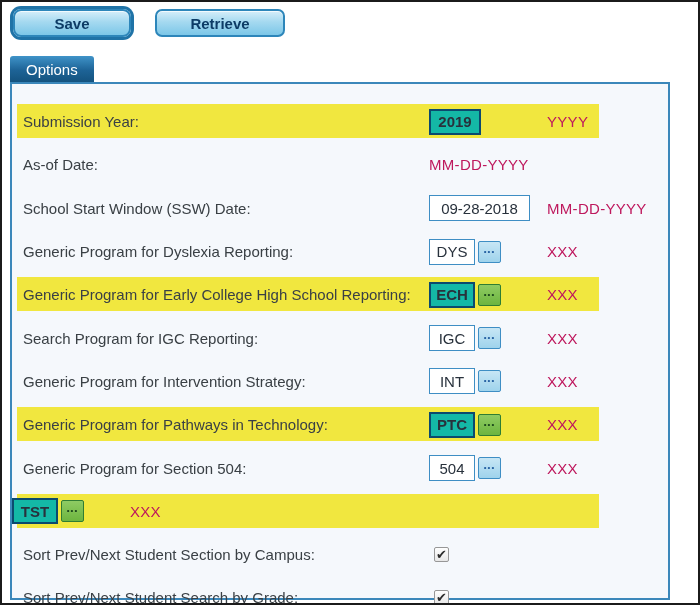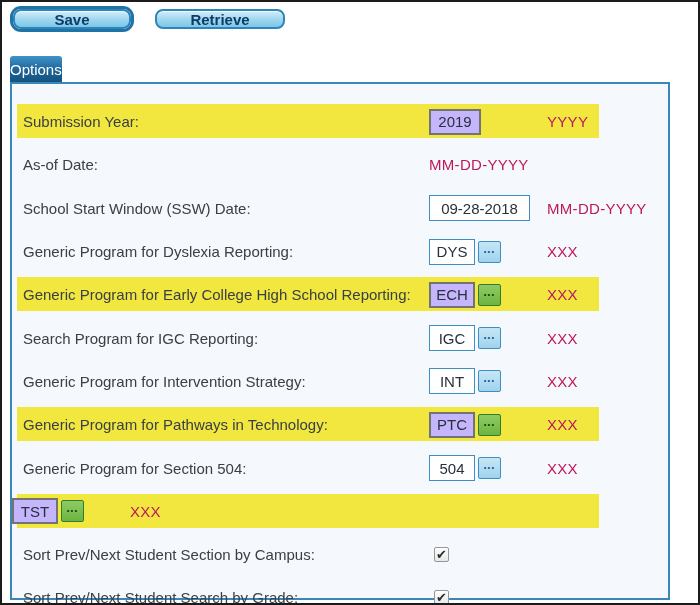--- a/index.html
+++ b/index.html
@@ -4,32 +4,32 @@
 <style>
   * { margin:0; padding:0; box-sizing:border-box; }
   html,body { background:#ffffff; }
   body { font-family:"Liberation Sans", sans-serif; }
   .screen {
     position:relative; width:700px; height:605px;
     border:2px solid #1b1b1b; background:#ffffff; overflow:hidden;
   }
   
   .btn {
-    position:absolute; top:7px; height:20px;
+    position:absolute; top:7px; height:28px;
     border:2px solid #2d86ba; border-radius:8px;
     background:linear-gradient(#d5eefa, #a5d9f0 45%, #7cc7e8);
     color:#0d3c66; font-weight:bold; font-size:15px;
     font-family:"Liberation Sans", sans-serif; cursor:pointer;
     box-shadow:inset 0 1px 0 rgba(255,255,255,.7);
   }
   .btn-save { left:11px; width:118px; box-shadow:0 0 0 3px #1f73a7, inset 0 1px 0 rgba(255,255,255,.7); }
-  .btn-retrieve { left:153px; width:130px; }
+  .btn-retrieve { left:153px; width:130px;border-radius:7px; }
   
   .tab {
-    position:absolute; left:8px; top:54px; height:26px; padding:0 0;
+    position:absolute; left:8px; top:54px; height:26px; padding:0 16px;
     background:linear-gradient(#3f93c8, #1d6396 55%, #14537f);
     color:#ffffff; font-size:15px; display:inline-flex; align-items:center;
     border-top-left-radius:3px; border-top-right-radius:3px; cursor:default;
   }
   
   .panel {
     position:absolute; left:8px; top:80px; width:660px; bottom:3px;
     border:2px solid #3b87ba; background:#f5f8fc;
   }
   .rows { padding-top:16px; }
@@ -44,21 +44,21 @@
   .hint { font-size:15px; color:#be185d; letter-spacing:.3px; }
   
   .txt {
     height:26px; border:1.5px solid #3e8ec4; background:#ffffff;
     font-family:"Liberation Sans", sans-serif; font-size:15px; color:#28313c;
     text-align:center; padding:0 2px;
   }
   .w-year { width:52px; }
   .w-date { width:101px; }
   .w-code { width:46px; }
-  .hl-input { background:#c4b5fd; border:2px solid #737373; }
+  .hl-input { background:#14b8a6; border:2px solid #0c4a6e;font-weight:bold; }
   
   .dots {
     width:23px; height:22px; border:1.5px solid #3e8ec4; border-radius:2px;
     background:linear-gradient(#c7e6f5, #9fd3ec); cursor:pointer;
     display:flex; align-items:center; justify-content:center; padding:0;
   }
   .dots span { font-size:8px; letter-spacing:1px; color:#1d5a9e; line-height:1; }
   .row.hl .dots { background:linear-gradient(#8ecb63, #6db53f); border-color:#2f7d33; }
   .row.hl .dots span { color:#17421a; }
   

